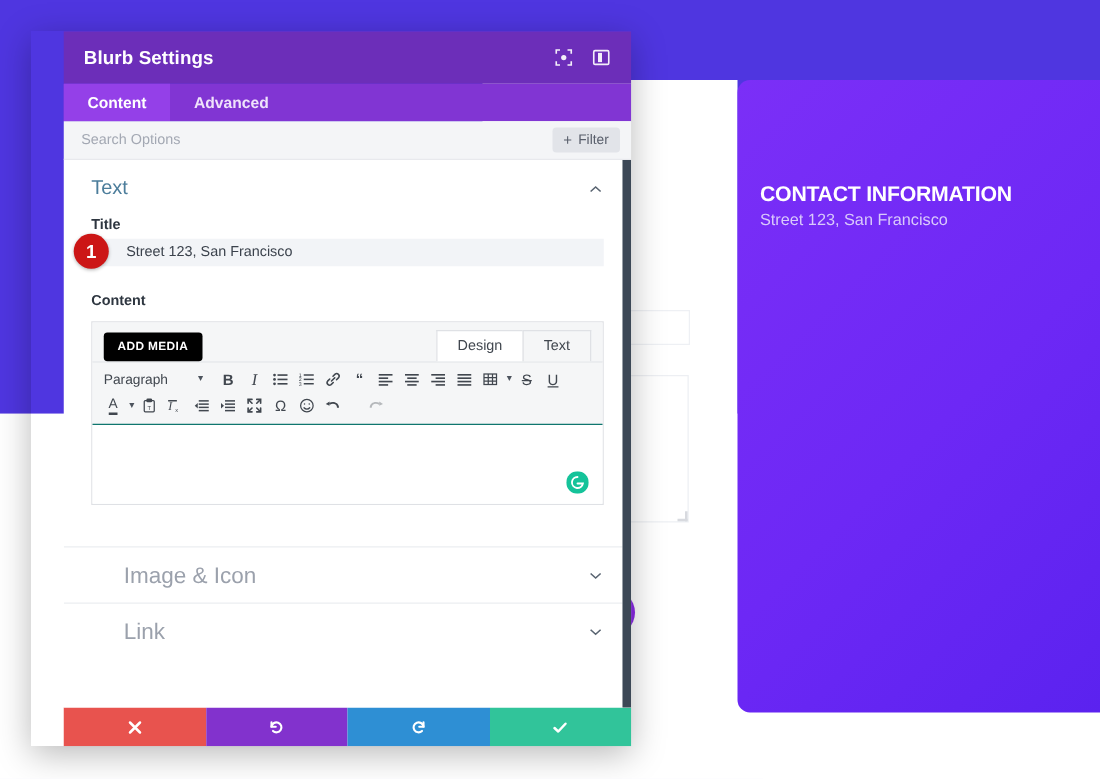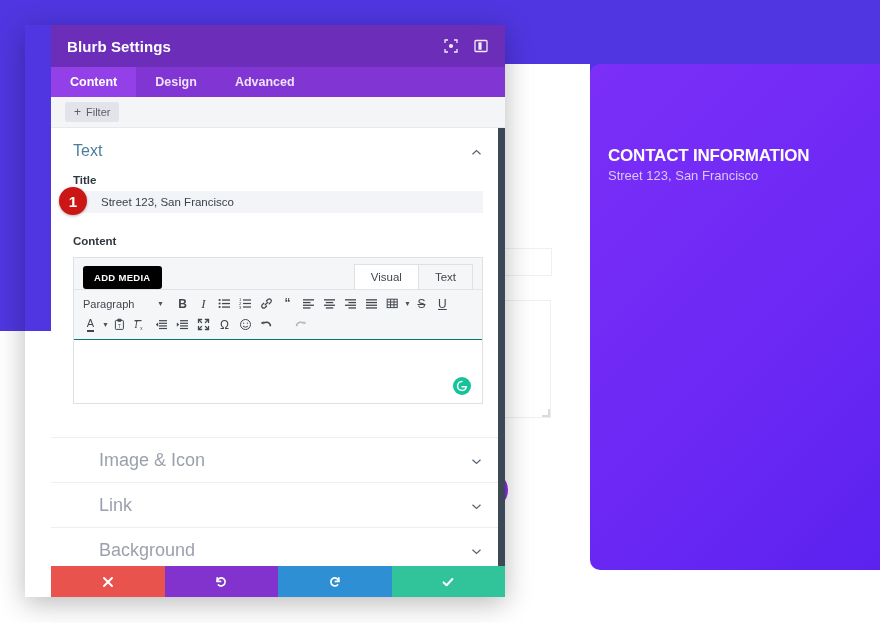--- a/index.html
+++ b/index.html
@@ -228,25 +228,25 @@
           <svg viewBox="0 0 16 16" width="16" height="16" fill="none" stroke="#ffffff" stroke-width="1.3">
             <rect x="2" y="2.5" width="12" height="11" rx="1"></rect>
             <rect x="5.4" y="4.3" width="3.2" height="7.4" fill="#ffffff" stroke="none"></rect>
           </svg>
         </span>
       </div>
     </div>
 
     <div class="tabs">
       <div class="tab active">Content</div>
-      <div class="tab">Design</div>
       <div class="tab">Advanced</div>
     </div>
 
     <div class="search-row">
+      <input class="search-input" type="text" placeholder="Search Options" style="">
       <div class="filter-btn">
         <span class="filter-plus">+</span>
         <span>Filter</span>
       </div>
     </div>
 
     <div class="modal-body">
 
       <div class="section-text">
         <div class="section-head">
@@ -264,21 +264,21 @@
           <div class="badge-1">1</div>
           <input class="title-input" type="text" value="Street 123, San Francisco" style="">
         </div>
 
         <div class="content-label">Content</div>
 
         <div class="editor">
           <div class="editor-top">
             <div class="add-media">ADD MEDIA</div>
             <div class="vt-tabs">
-              <div class="vt-tab active">Visual</div>
+              <div class="vt-tab active">Design</div>
               <div class="vt-tab">Text</div>
             </div>
           </div>
 
           <div class="toolbar">
             <div class="tb-row">
               <div class="tb-sel">
                 <span>Paragraph</span>
                 <span class="caret">▼</span>
               </div>
@@ -456,28 +456,20 @@
         </span>
       </div>
       <div class="accordion-row">
         <span class="a-title">Link</span>
         <span class="chev">
           <svg viewBox="0 0 13 13" width="13" height="13" fill="none" stroke="#5a6572" stroke-width="1.3">
               <path d="M2.5 4.8 L6.5 8.4 L10.5 4.8"></path>
             </svg>
         </span>
       </div>
-      <div class="accordion-row">
-        <span class="a-title">Background</span>
-        <span class="chev">
-          <svg viewBox="0 0 13 13" width="13" height="13" fill="none" stroke="#5a6572" stroke-width="1.3">
-              <path d="M2.5 4.8 L6.5 8.4 L10.5 4.8"></path>
-            </svg>
-        </span>
-      </div>
 
       <div class="scrollbar-track">
         <div class="scrollbar-thumb"></div>
       </div>
     </div>
 
     <div class="footer">
       <div class="fbtn" style="background:#e8534e">
         <svg viewBox="0 0 14 14" fill="none" stroke="#ffffff" stroke-width="2" stroke-linecap="round">
             <path d="M3 3 L11 11 M11 3 L3 11"></path>

